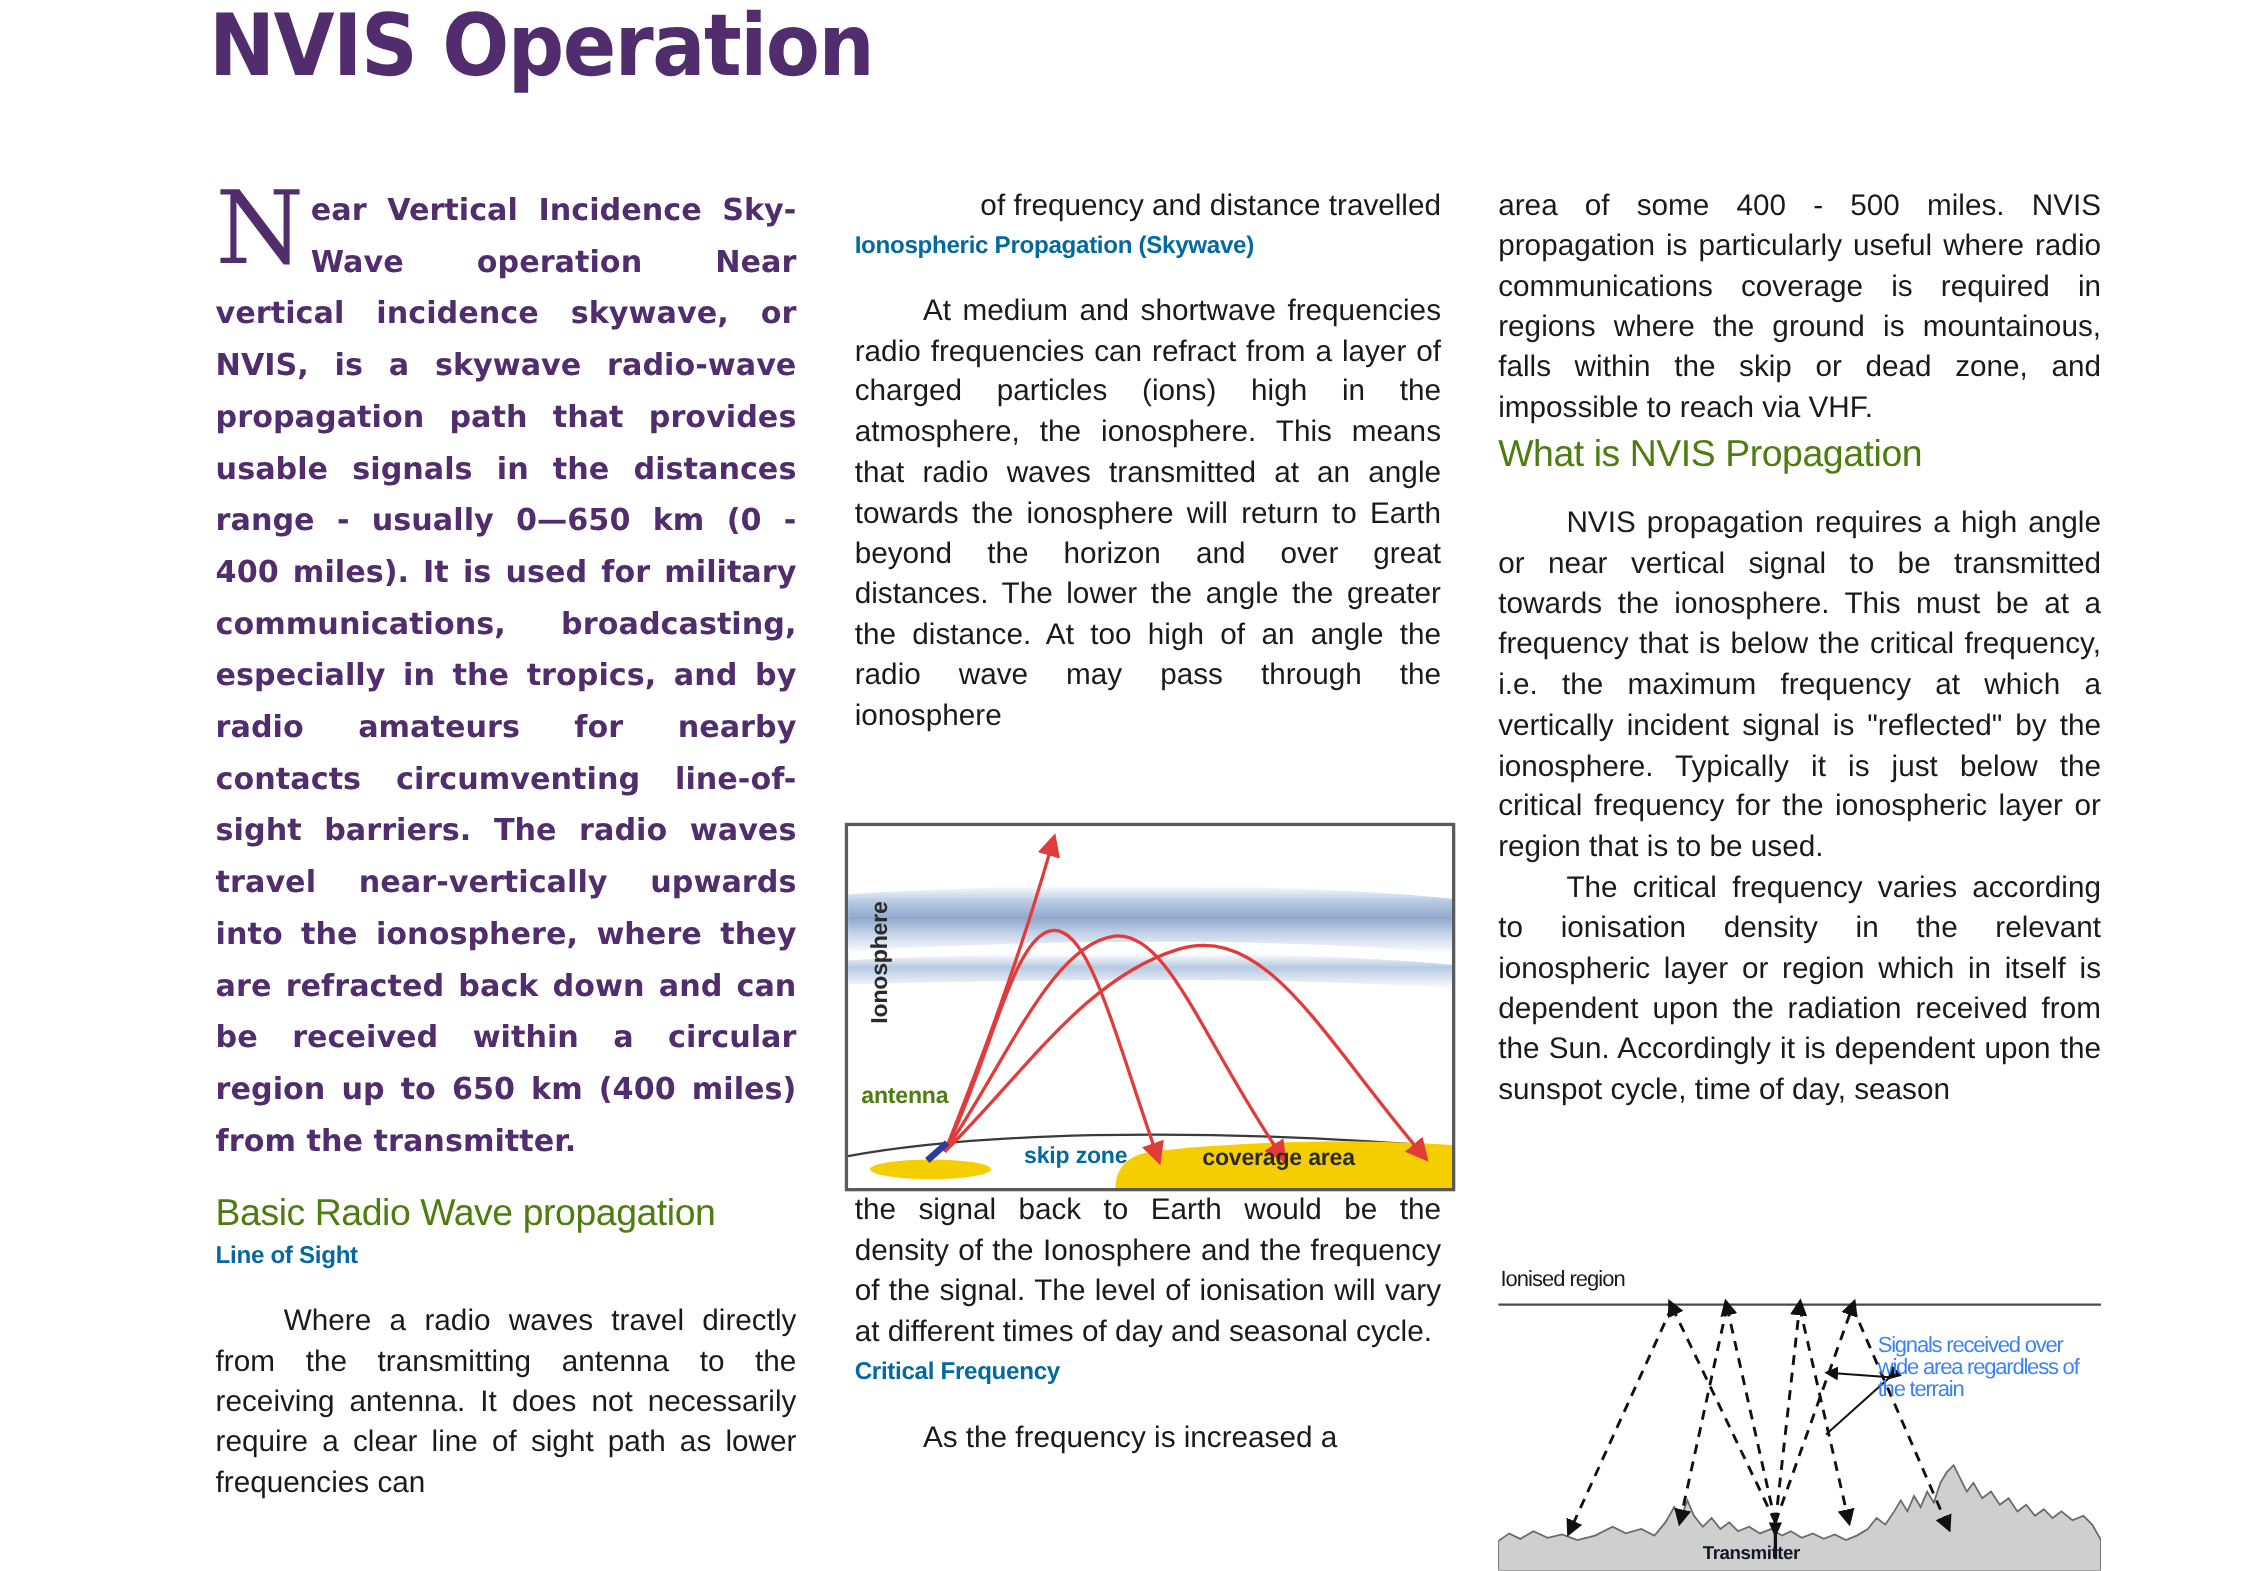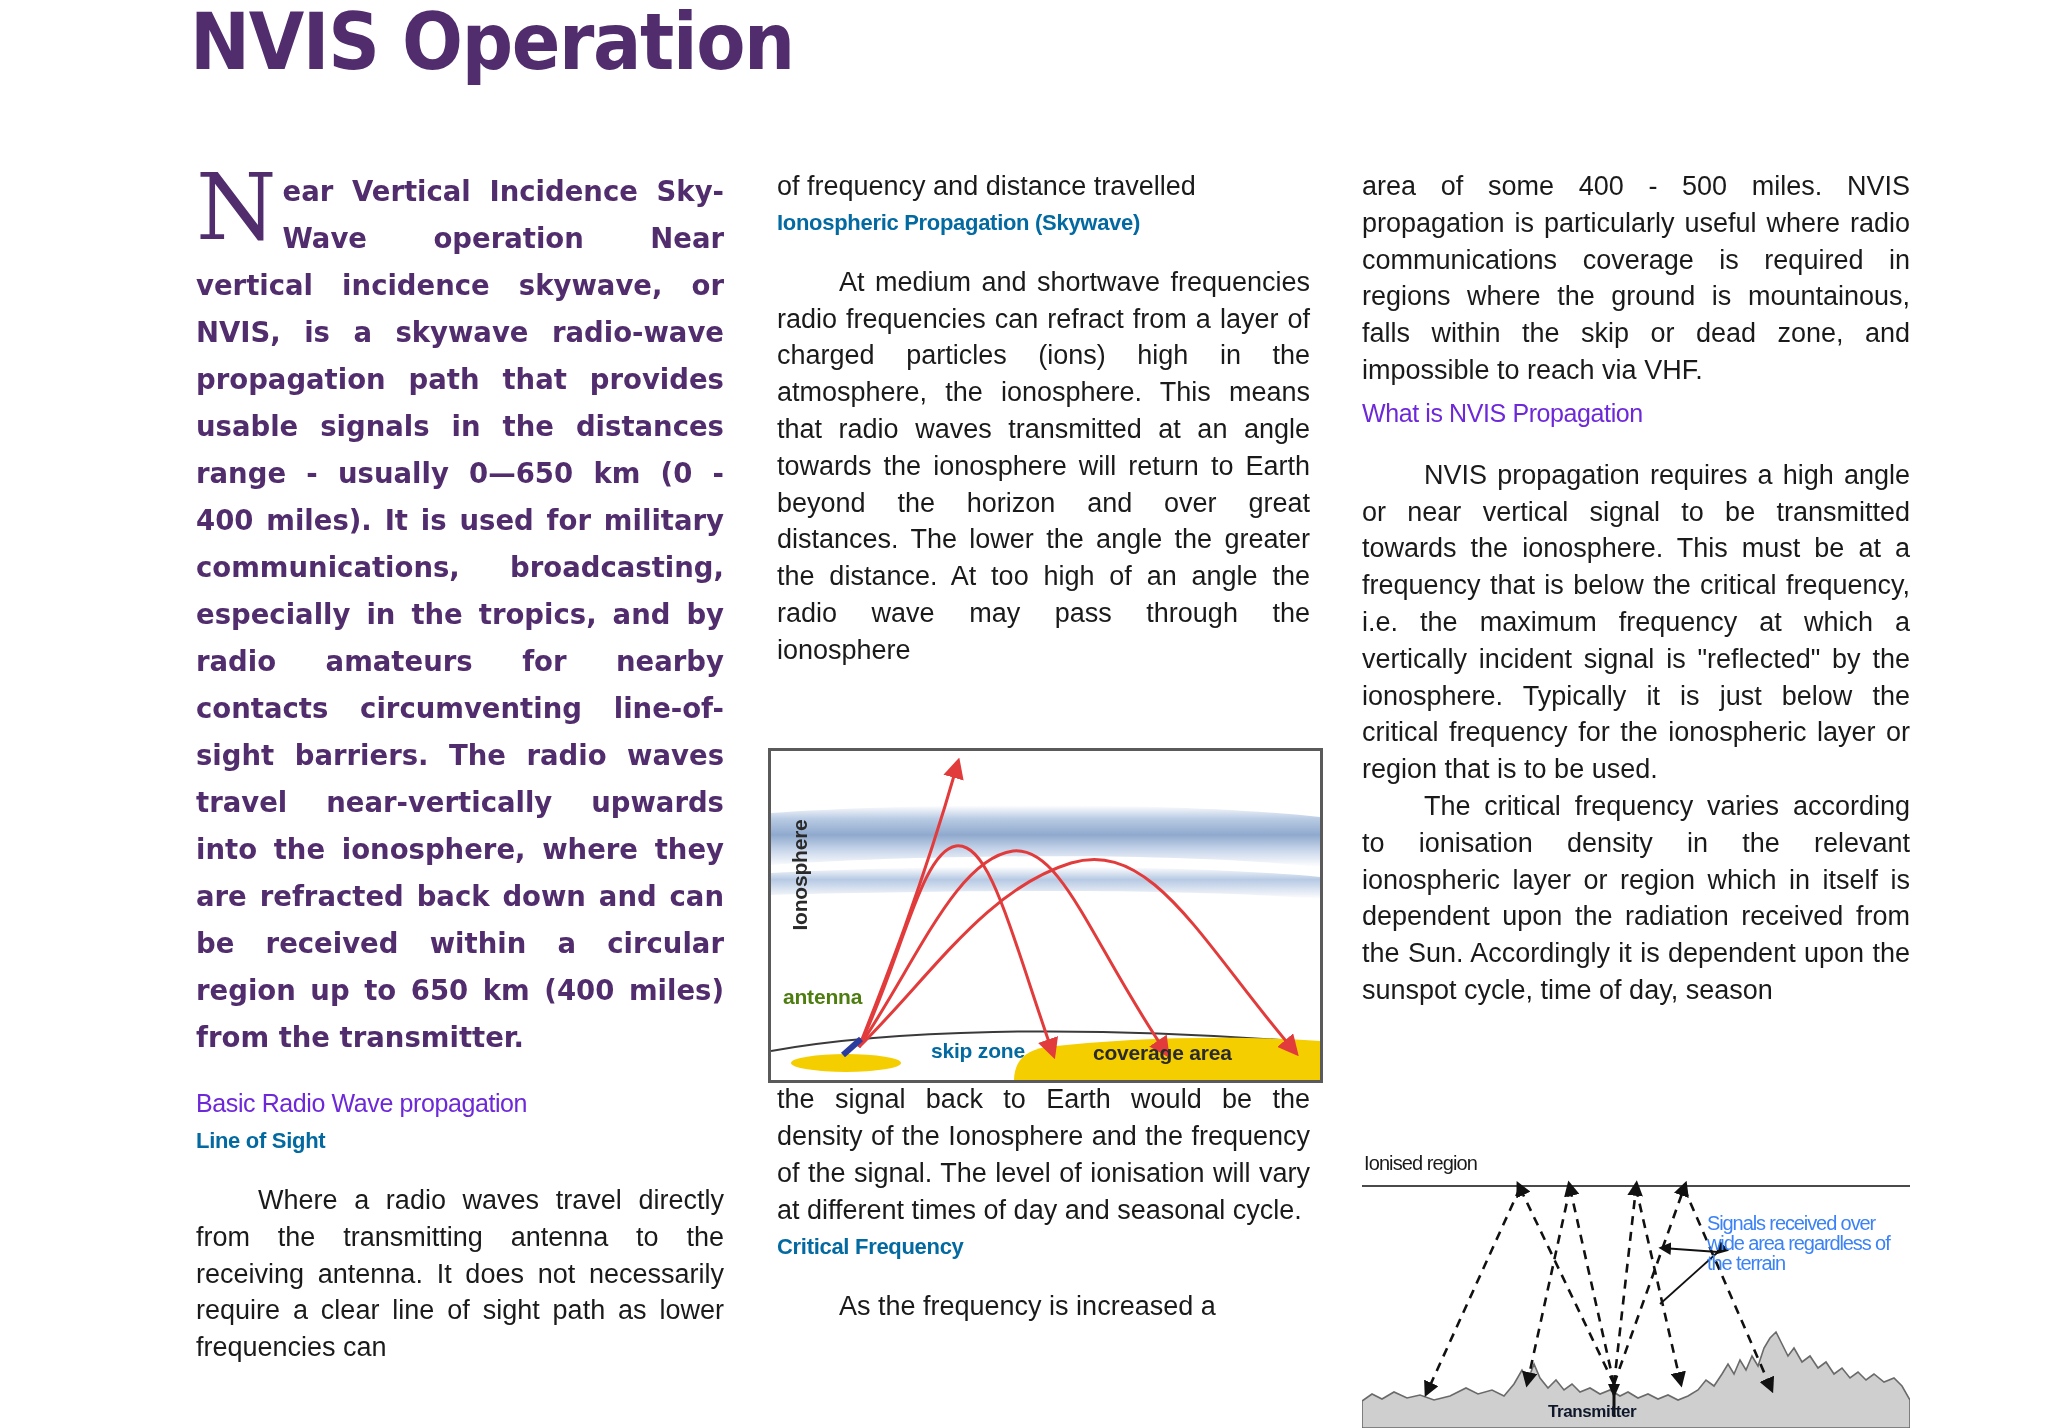--- a/index.html
+++ b/index.html
@@ -61,23 +61,23 @@
     font-size: 92px;
     line-height: 72px;
     color: #512D6D;
     margin: 4px 6px 0 0;
   }
 
   
   .head-red {
     font-family: "Liberation Sans", sans-serif;
     font-weight: 400;
-    font-size: 25px;
+    font-size: 34px;
     line-height: 40px;
-    color: #6d28d9;
+    color: #4d7c0f;
     margin-top: 22px;
     letter-spacing: -0.4px;
   }
   .head-black {
     font-family: Liberation Sans, sans-serif;
     font-weight: 700;
     font-size: 22px;
     line-height: 35px;
     color: #0369a1;
     letter-spacing: -0.3px;
@@ -89,21 +89,21 @@
     font-weight: 400;
     font-size: 27px;
     line-height: 36.8px;
     color: #1a1a1a;
     text-align: justify;
     text-justify: inter-word;
     hyphens: none;
   }
   .body-txt.indent { text-indent: 62px; margin-top: 24px; }
   .body-txt + .body-txt { margin-top: 0; }
-  .tight { text-align: left; }
+  .tight { text-align: right; }
 
   
   .fig1-wrap {
     position: absolute;
     left: 768px;
     top: 748px;
     width: 555px;
     height: 335px;
   }
   .fig1 {

